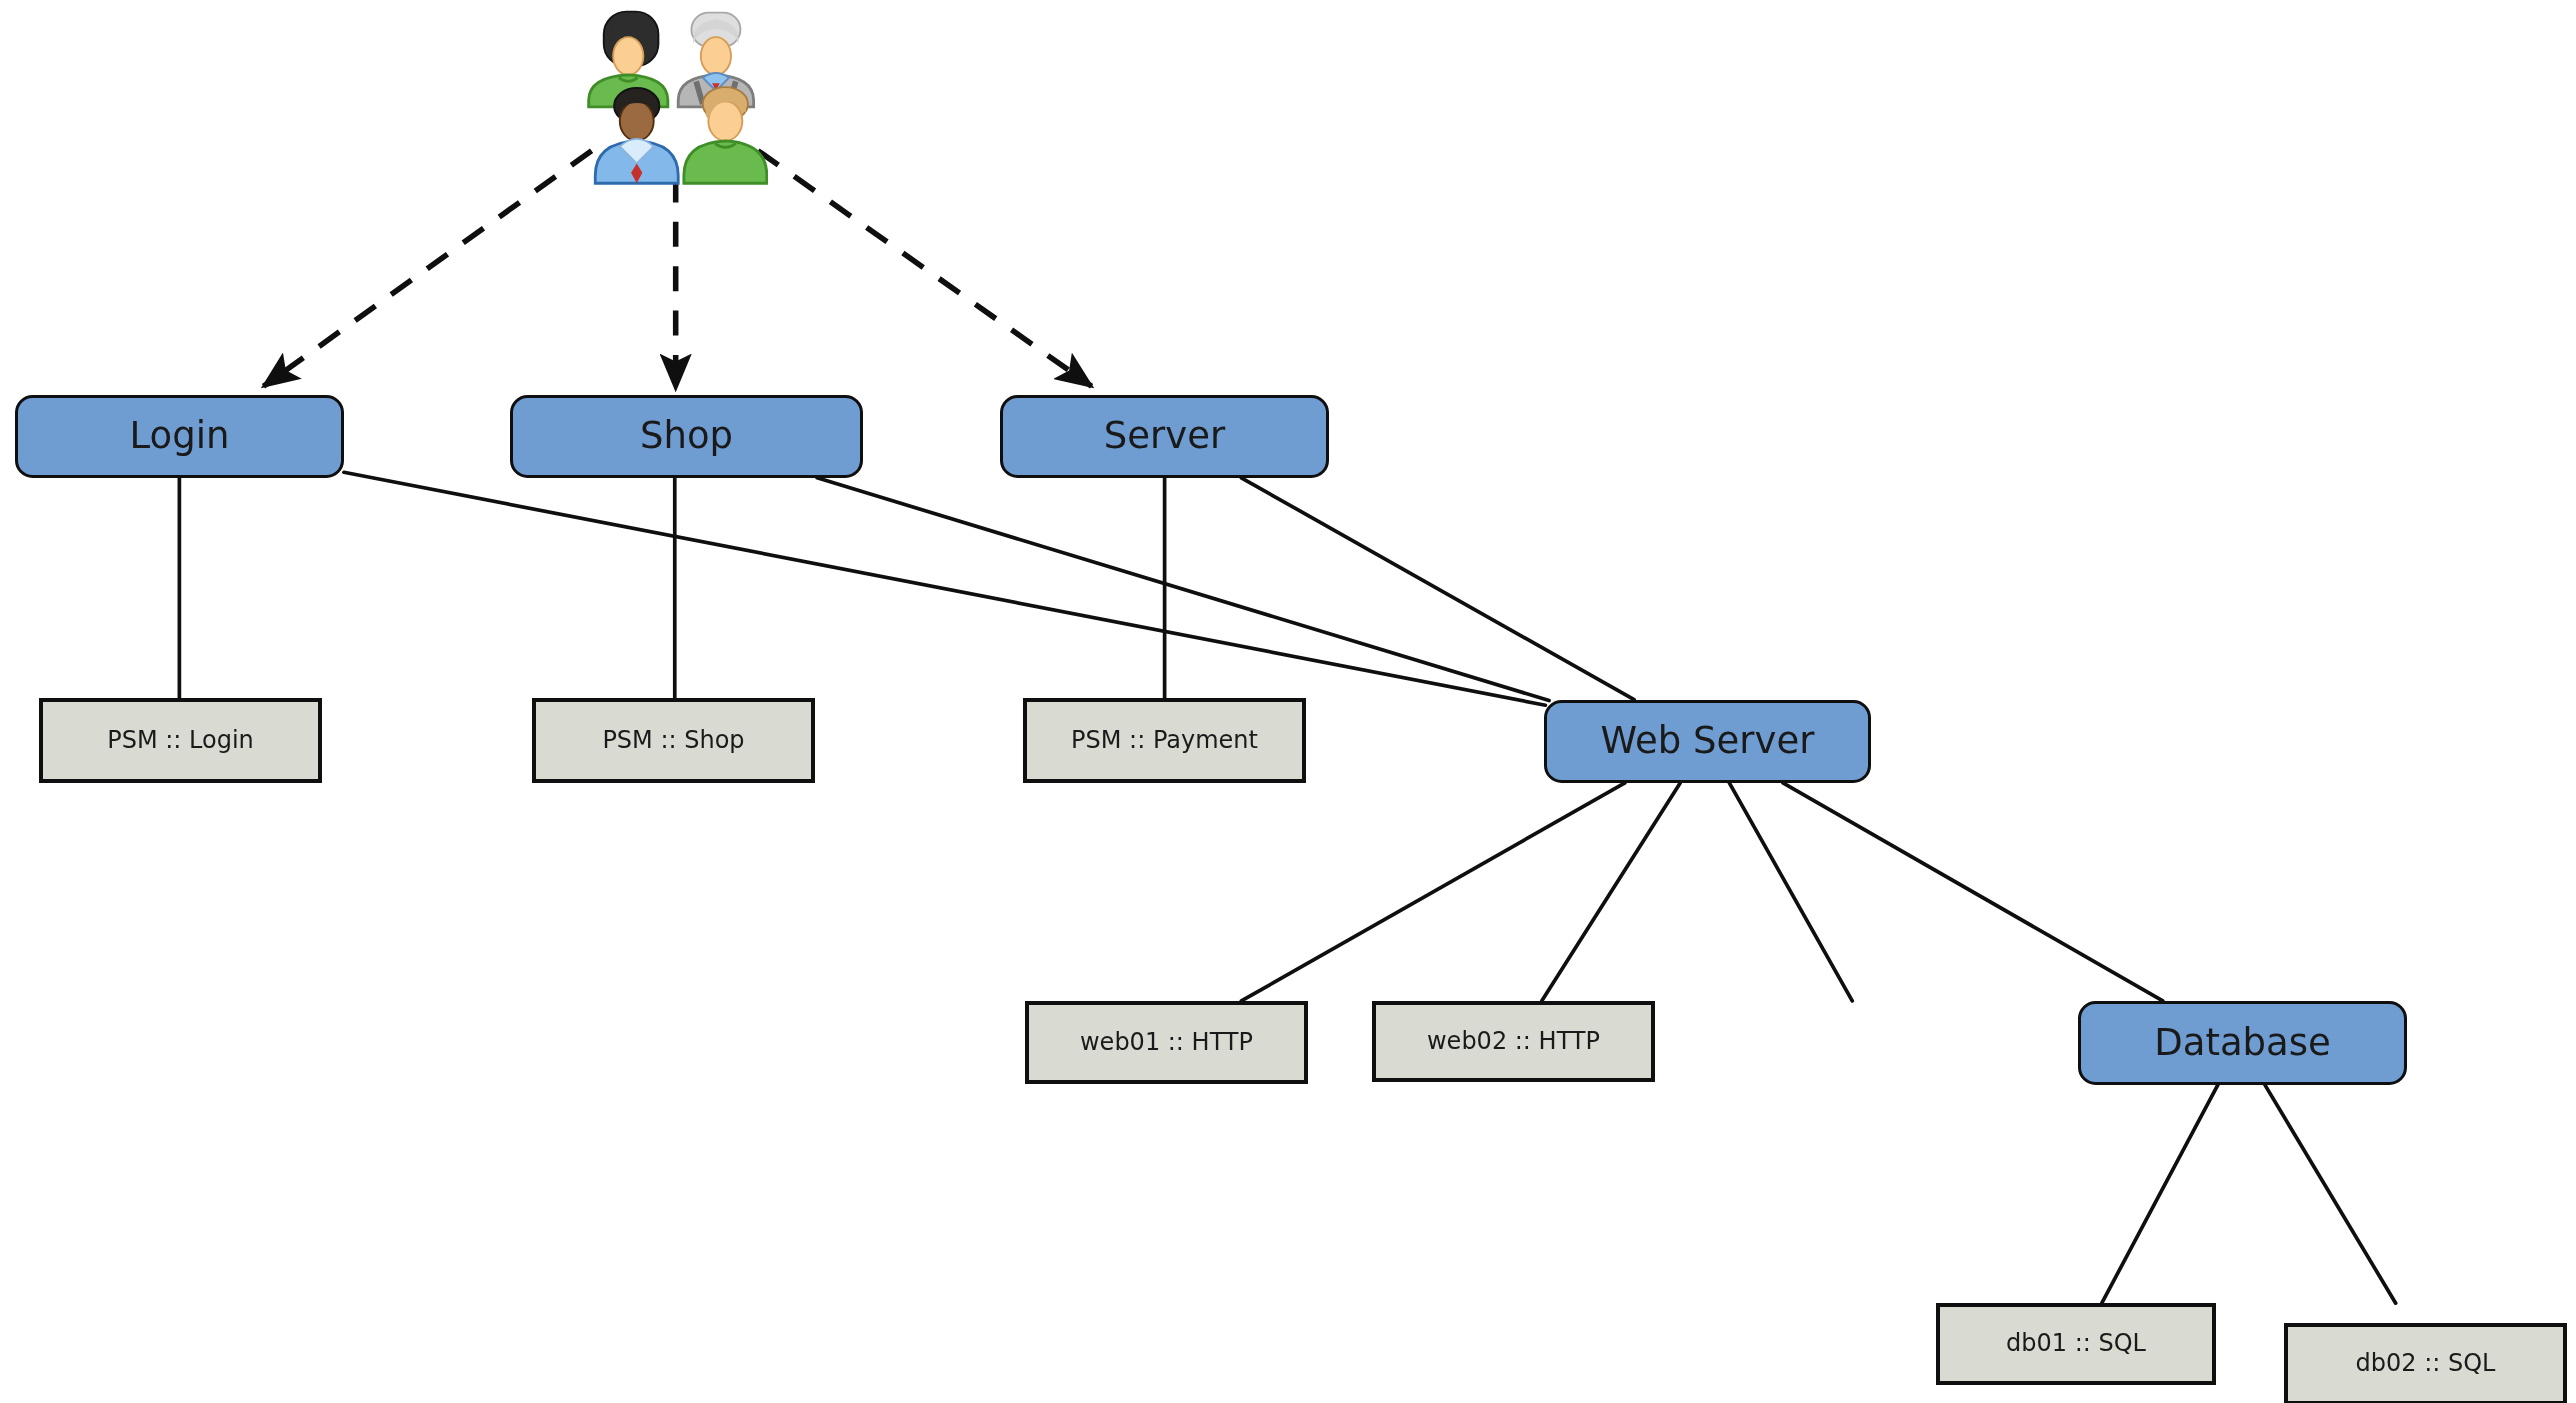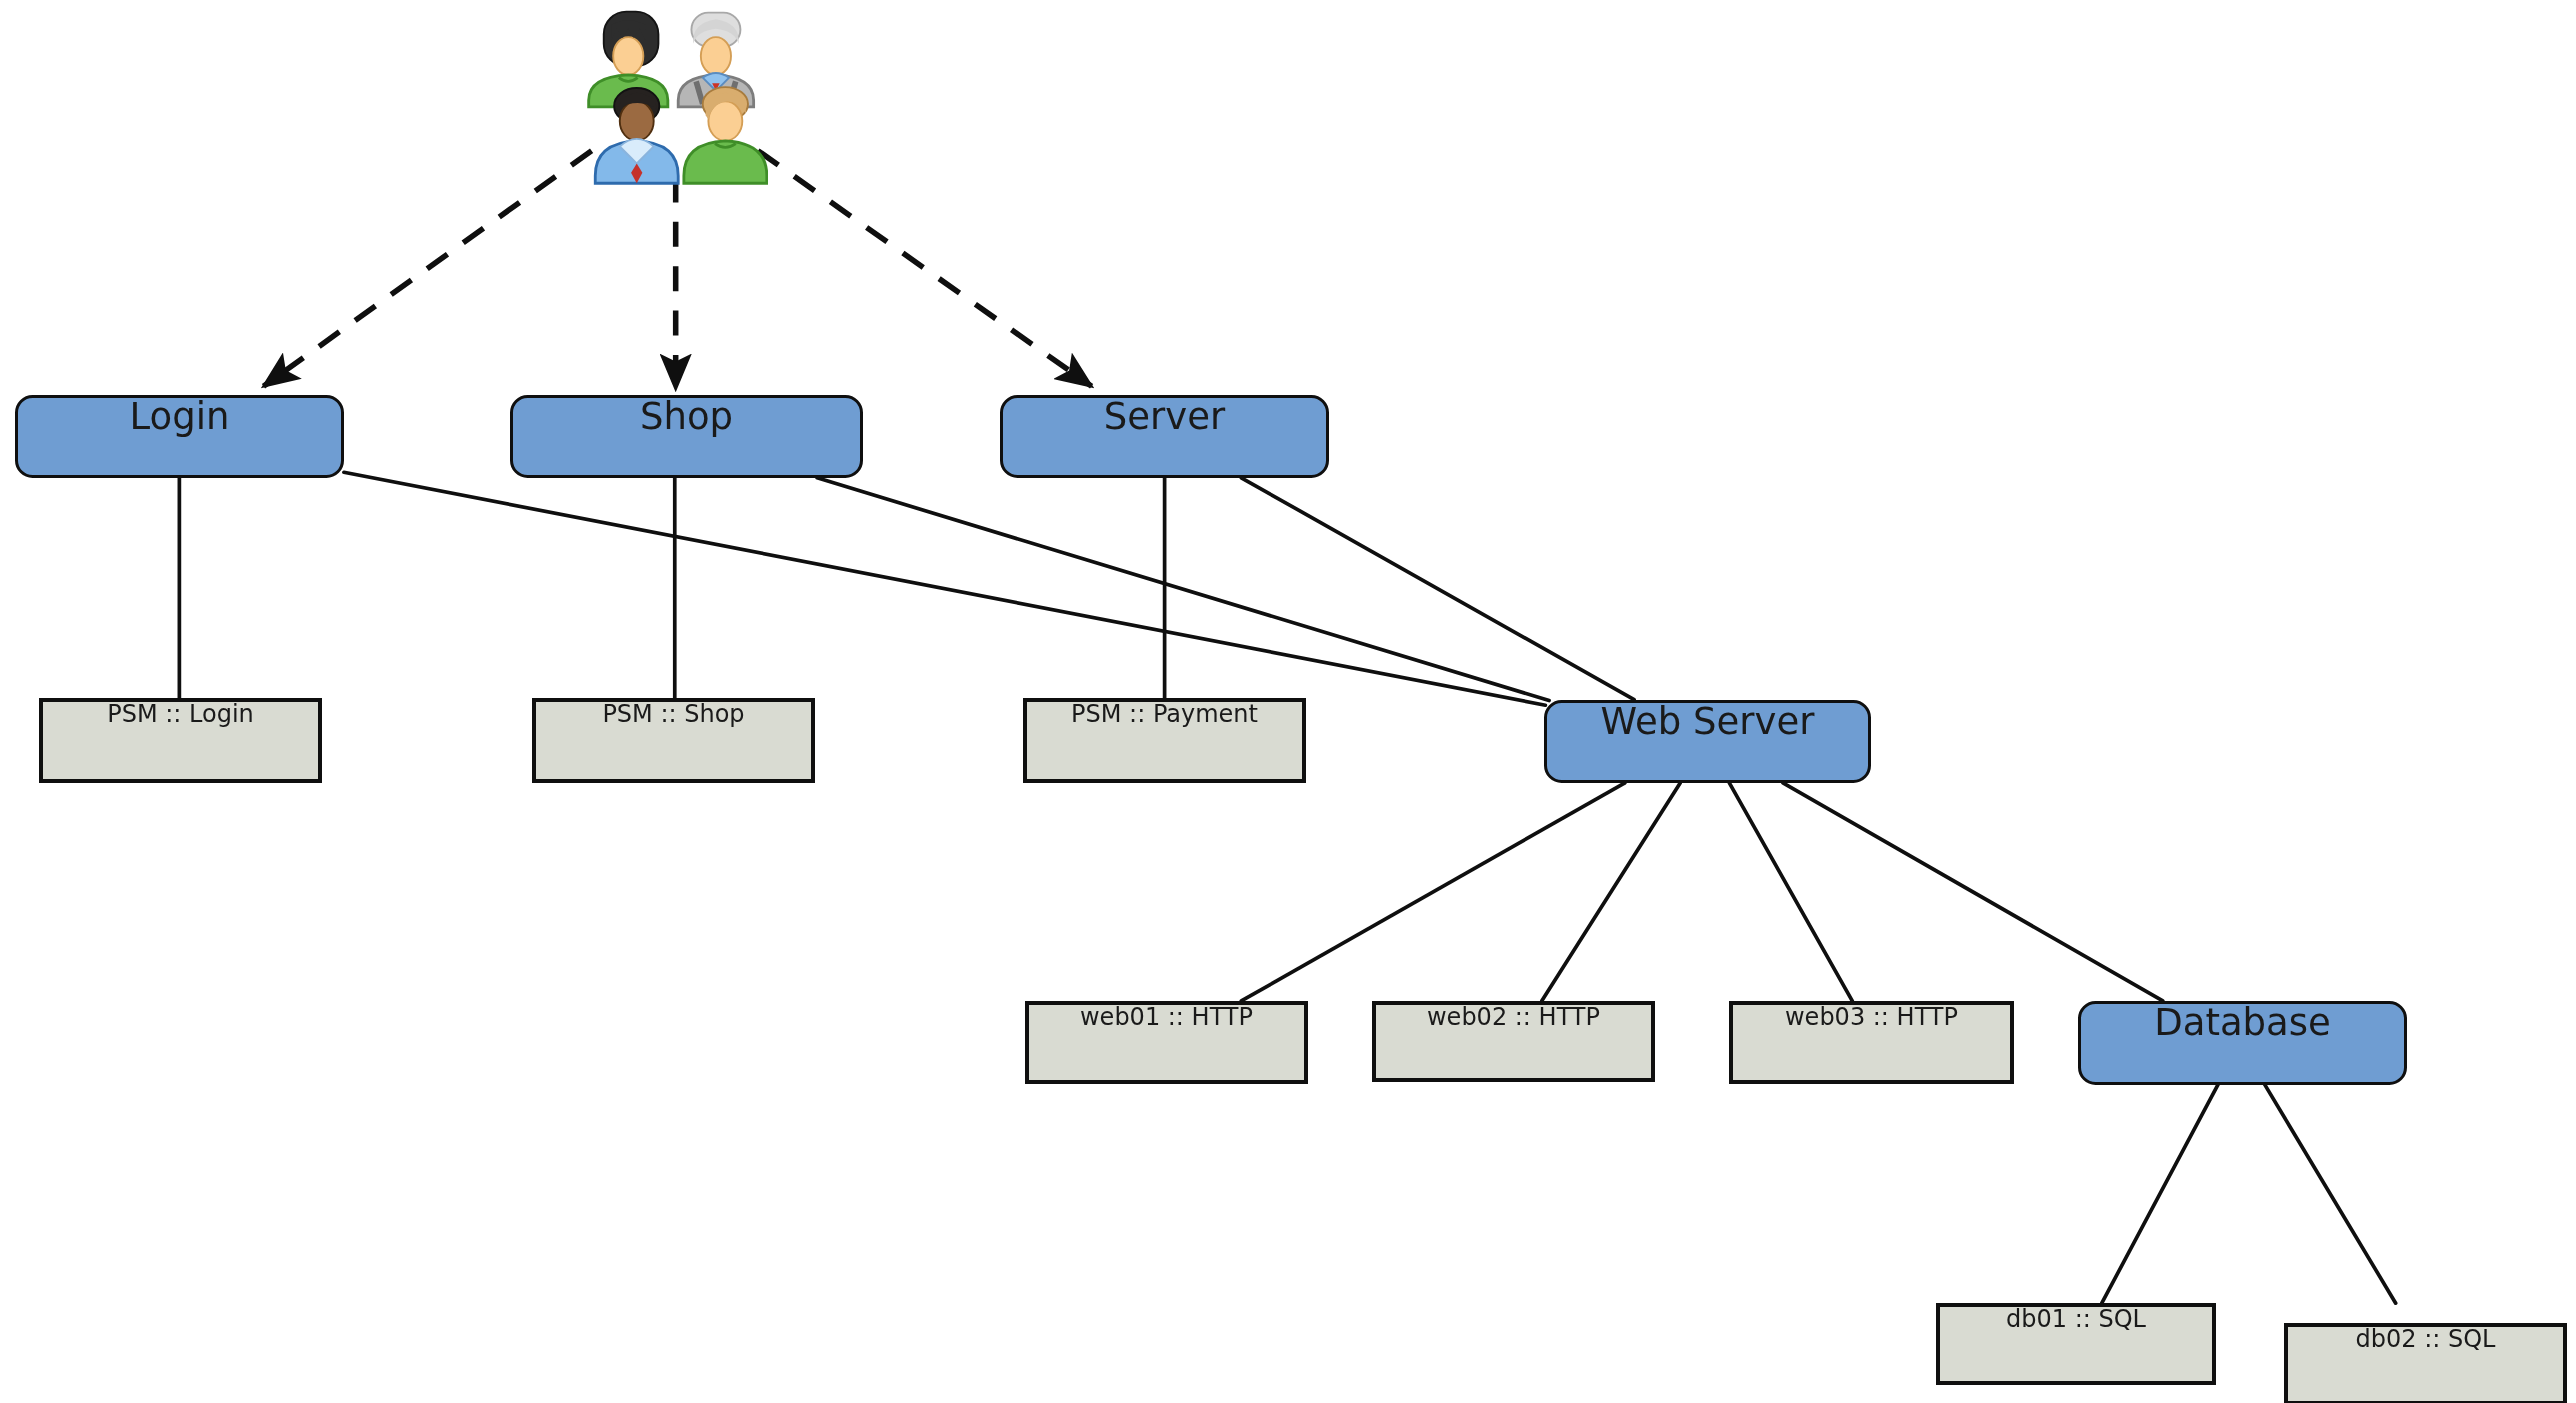--- a/index.html
+++ b/index.html
@@ -33,20 +33,21 @@
     stroke-width: 6;
     stroke-dasharray: 27 21;
     fill: none;
     stroke-linecap: butt;
   }
   .arrowhead { fill: var(--edge-color, #0f0f0f); }
   .node {
     position: absolute;
     box-sizing: border-box;
     display: flex;
+    align-items: center;
     justify-content: center;
     color: var(--label-color, #1a1a1a);
     white-space: nowrap;
   }
   .node.service {
     background: var(--service-fill, #6f9dd2);
     border: 3.7px solid var(--service-border, #0f0f0f);
     border-radius: 17.6px;
     font-size: 37px;
   }
@@ -157,23 +158,20 @@
   <div class="node service" style="left:1544px; top:700px;  width:327px; height:83px;">
     <span class="node-label">Web Server</span>
   </div>
 
   <div class="node check" style="left:1025px; top:1001px; width:283px; height:83px;">
     <span class="node-label">web01 :: HTTP</span>
   </div>
   <div class="node check" style="left:1372px; top:1001px; width:283px; height:81px;">
     <span class="node-label">web02 :: HTTP</span>
   </div>
-  <div class="node check" style="left:1729px; top:1001px; width:285px; height:83px;">
-    <span class="node-label">web03 :: HTTP</span>
-  </div>
 
   <div class="node service" style="left:2078px; top:1001px; width:329px; height:84px;">
     <span class="node-label">Database</span>
   </div>
 
   <div class="node check" style="left:1936px; top:1303px; width:280px; height:82px;">
     <span class="node-label">db01 :: SQL</span>
   </div>
   <div class="node check" style="left:2284px; top:1323px; width:283px; height:82px;">
     <span class="node-label">db02 :: SQL</span>

